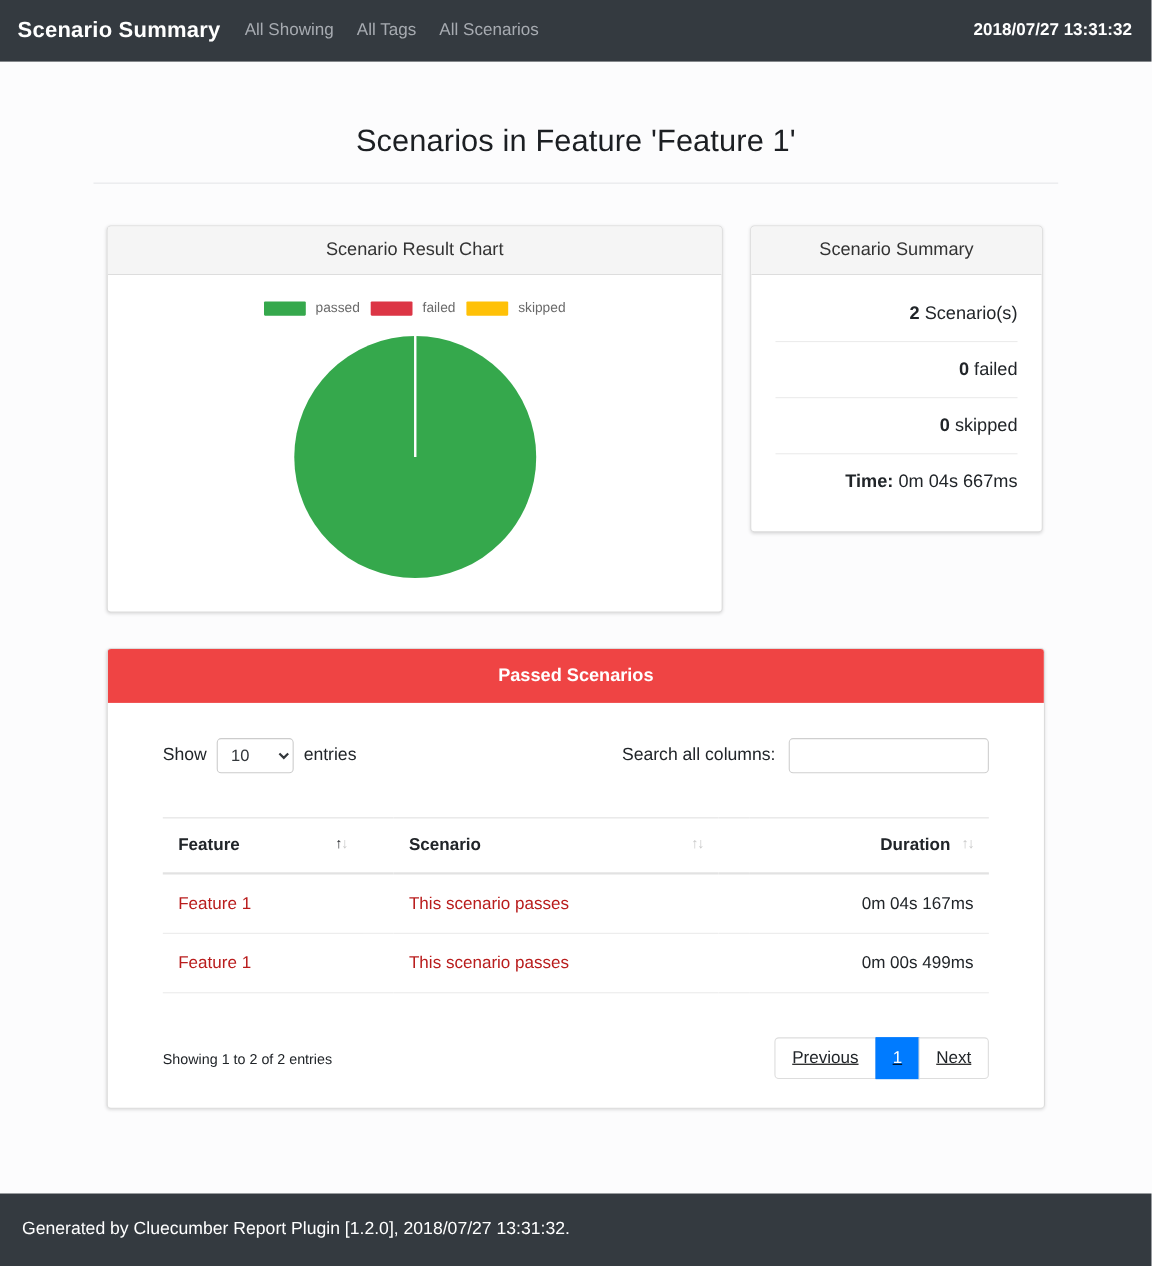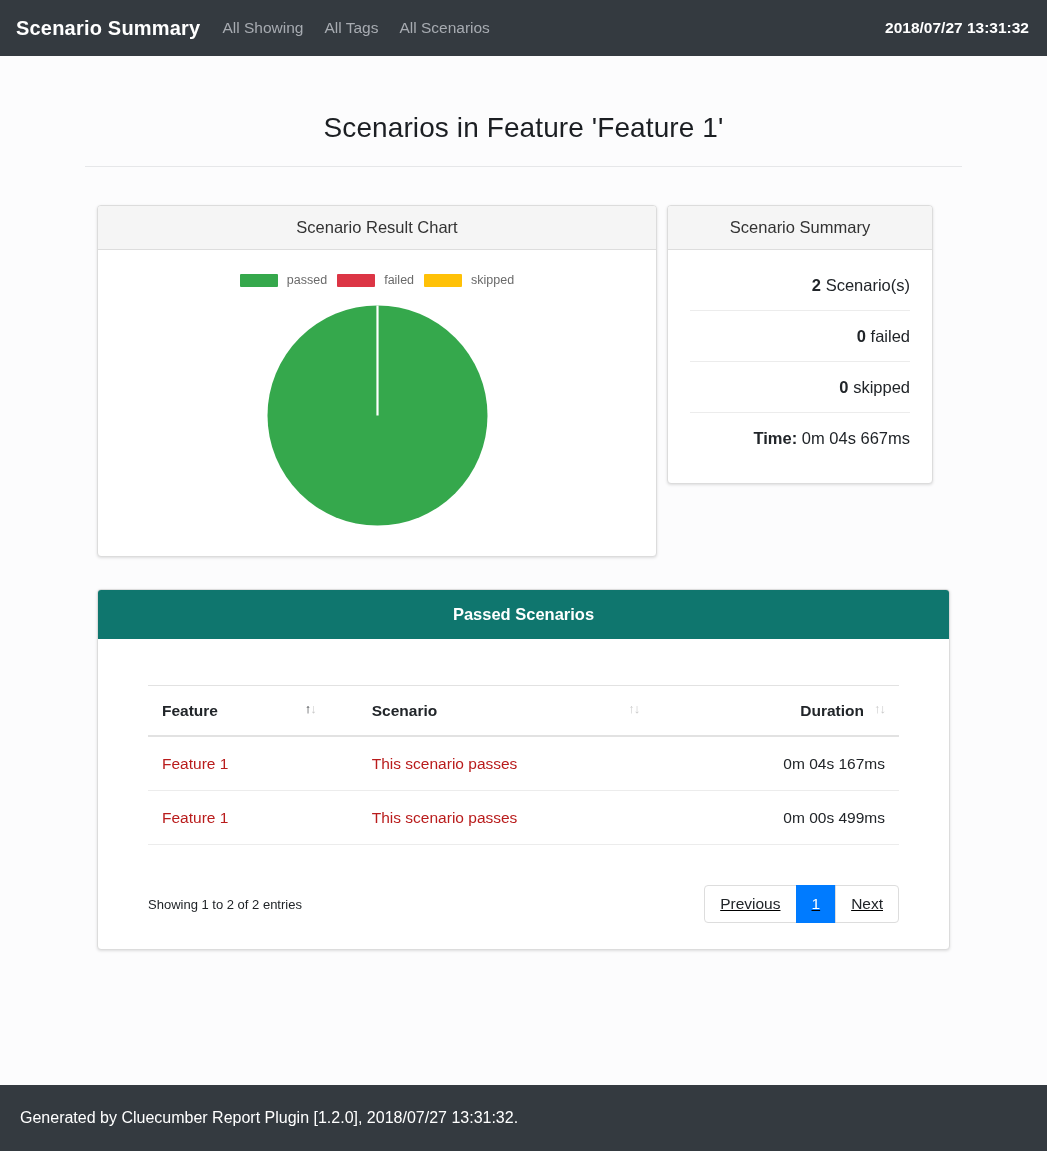--- a/index.html
+++ b/index.html
@@ -40,21 +40,21 @@
     font-weight: normal; margin: 0; padding: 56px 0 22px 0;
     letter-spacing: .1px;
   }
   .title-rule {
     border: 0; border-top: 1px solid #e6e7e9;
     margin: 0 85px 23px 85px; height: 0;
   }
 
   
   .panels-row {
-    display: flex; gap: 10px; padding: 15px 97px 0 97px;
+    display: flex; gap: 25px; padding: 15px 97px 0 97px;
     align-items: flex-start;
   }
   .panel {
     background: #ffffff; border: 1px solid #dcdcdc; border-radius: 4px;
     box-shadow: 0 1px 3px rgba(0,0,0,.13);
   }
   .panel-chart { width: 560px; }
   .panel-summary { width: 266px; }
   .panel-head {
     background: #f5f5f5; border-bottom: 1px solid #dddddd;
@@ -87,21 +87,21 @@
   .sum-row:last-child { border-bottom: 0; }
   .sum-row b { font-weight: bold; }
 
   
   .table-card {
     margin: 32px 97px 0 97px;
     background: #ffffff; border: 1px solid #dcdcdc; border-radius: 4px;
     box-shadow: 0 1px 3px rgba(0,0,0,.13); overflow: hidden;
   }
   .table-card-head {
-    background: #0f766e; color: #ffffff; text-align: center;
+    background: #ef4444; color: #ffffff; text-align: center;
     font-size: 16.5px; font-weight: bold; padding: 15px 10px;
   }
   .table-card-body { padding: 18px 50px 26px 50px; }
 
   .dt-top { display: flex; align-items: center; padding: 14px 0 12px 0; }
   .dt-length { display: flex; align-items: center; gap: 9px; font-size: 16px; color: #212529; }
   .dt-length select {
     font-family: "Liberation Sans", sans-serif;
     font-size: 15px; color: #33373b;
     padding: 5px 4px 5px 8px; width: 70px; height: 32px;
@@ -238,20 +238,36 @@
           </div>
         </div>
       </div>
 
     </div>
 
     <div class="table-card">
       <div class="table-card-head">Passed Scenarios</div>
       <div class="table-card-body">
 
+        <div class="dt-top">
+          <div class="dt-length">
+            <span>Show</span>
+            <select>
+              <option selected="">10</option>
+              <option>25</option>
+              <option>50</option>
+              <option>100</option>
+            </select>
+            <span>entries</span>
+          </div>
+          <div class="dt-filter">
+            <span>Search all columns:</span>
+            <input type="text" placeholder="" style="">
+          </div>
+        </div>
 
         <table class="dt">
           <thead>
             <tr>
               <th style="width:25%">
                 <span>Feature</span>
                 <span class="sort-ind asc"><span class="up">↑</span><span class="dn">↓</span></span>
               </th>
               <th class="col-gap"></th>
               <th style="width:41%">

